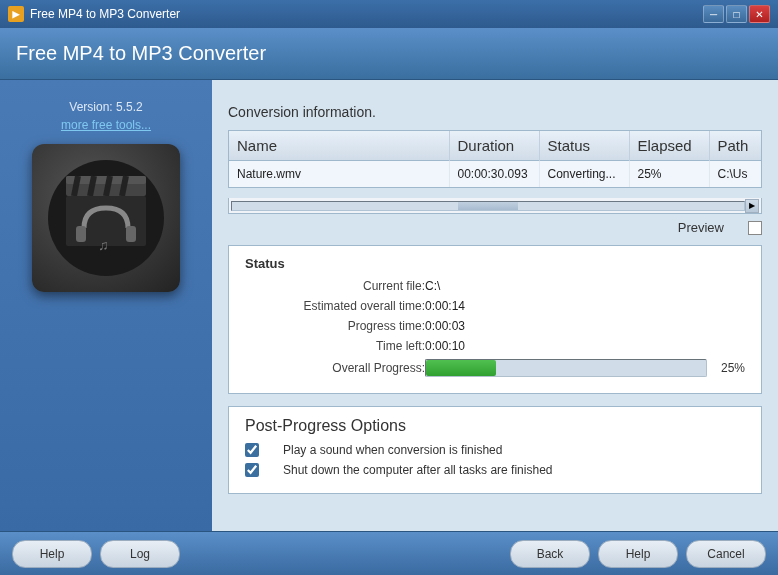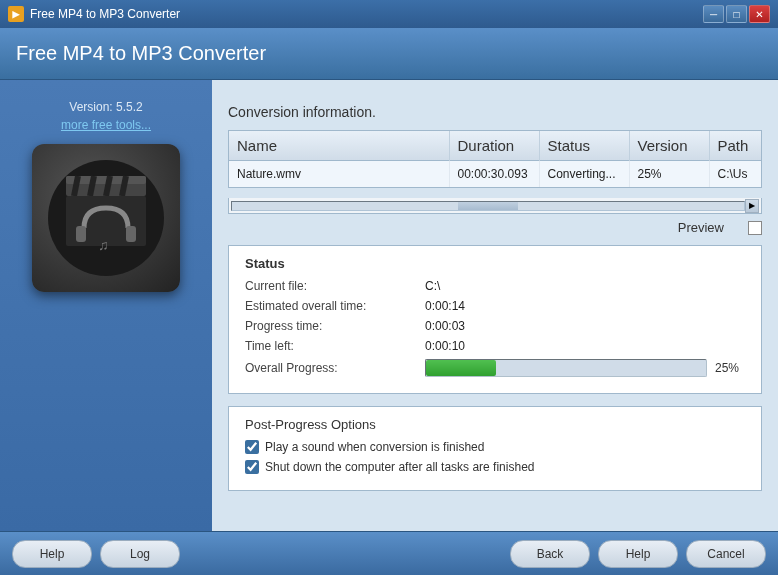--- a/index.html
+++ b/index.html
@@ -232,20 +232,21 @@
     #status-title {
       font-size: 13px;
       font-weight: bold;
       color: #333;
       margin-bottom: 8px;
     }
     .status-row {
       display: flex;
       align-items: center;
       margin-bottom: 6px;
+      text-align: right;
     }
     .status-label {
       width: 180px;
       color: #444;
       font-size: 12px;
     }
     .status-value {
       color: #222;
       font-size: 12px;
     }
@@ -269,29 +270,29 @@
       min-width: 30px;
     }
 
     
     #post-options {
       background: white;
       border: 1px solid #a0b8cc;
       padding: 10px 16px;
     }
     #post-options-title {
-      font-size: 13px;
+      font-size: 16px;
       color: #333;
       margin-bottom: 8px;
     }
     .option-row {
       display: flex;
       align-items: center;
       margin-bottom: 6px;
-      gap: 6px;
+      gap: 24px;
     }
     .option-checkbox {
       width: 14px;
       height: 14px;
       accent-color: #3a6fa0;
     }
     .option-label {
       font-size: 12px;
       color: #333;
     }
@@ -369,21 +370,21 @@
   <div id="content">
     <div id="conversion-title">Conversion information.</div>
 
     <div id="file-table-container">
       <table id="file-table">
         <thead>
           <tr>
             <th class="col-name">Name</th>
             <th class="col-duration">Duration</th>
             <th class="col-status">Status</th>
-            <th class="col-progress">Version</th>
+            <th class="col-progress">Elapsed</th>
             <th class="col-path">Path</th>
           </tr>
         </thead>
         <tbody id="file-table-body">
 
         <tr>
               <td>Nature.wmv</td>
               <td>00:00:30.093</td>
               <td>Converting...</td>
               <td>25%</td>

